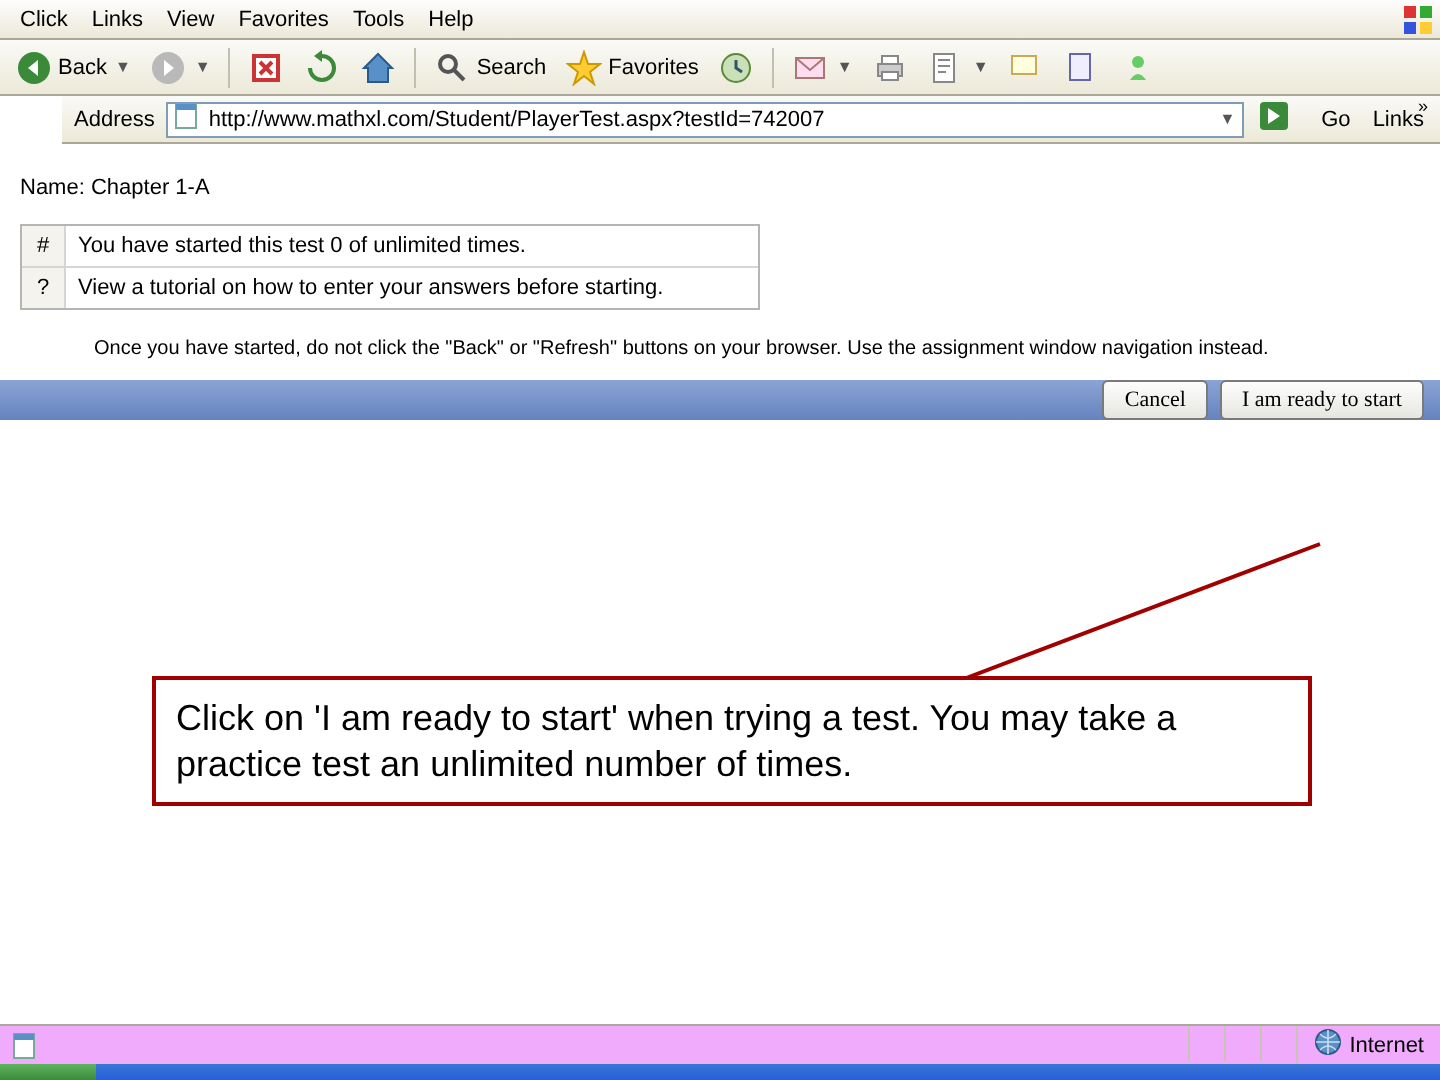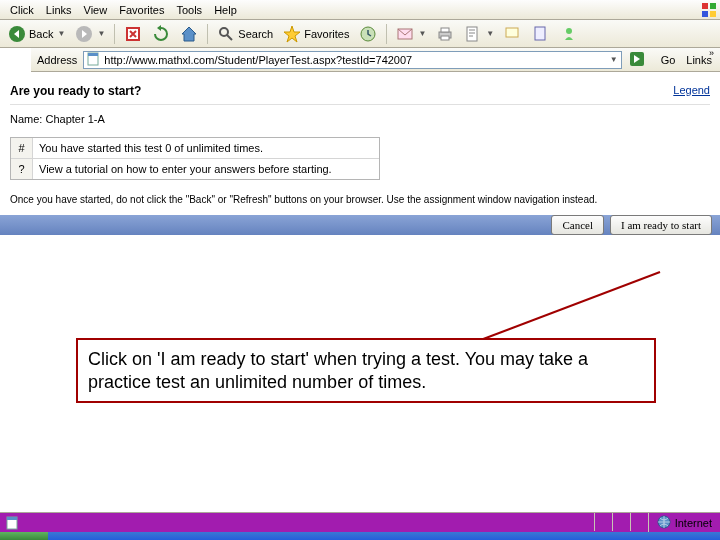--- a/index.html
+++ b/index.html
@@ -30,29 +30,29 @@
   
   .name-line { padding: 8px 0 12px; }
   
   .reminders { width: 370px; border: 1px solid #b5b5b5; margin-bottom: 8px; }
   .reminders .hdr { background: #e8e6dc; padding: 3px 6px; font-weight: bold; border-bottom: 1px solid #b5b5b5; }
   .reminders .row { display: flex; border-bottom: 1px solid #d5d5d5; }
   .reminders .row:last-child { border-bottom: none; }
   .reminders .row .iconcell { width: 22px; text-align: center; padding: 4px 2px; border-right: 1px solid #d5d5d5; background: #f4f3ee; }
   .reminders .row .textcell { padding: 4px 6px; flex: 1; }
   
-  .note-line { padding: 6px 0 10px; font-size: 10px; }
+  .note-line { padding: 6px 0 10px; font-size: 10px; margin-left: 37px; }
   
   .button-band { height: 20px; background: linear-gradient(#8aa4d6, #6583bf); display: flex; align-items: center; justify-content: flex-end; padding: 0 8px; gap: 6px; margin: 0 -10px; }
   .btn { background: linear-gradient(#fdfdfd,#e6e6e0); border: 1px solid #7a7a7a; border-radius: 3px; padding: 3px 10px; font-size: 11px; font-family: Tahoma; cursor: pointer; }
   
   .callout { position: absolute; left: 76px; top: 338px; width: 580px; border: 2px solid #a00000; background: #fff; padding: 8px 10px; font-family: Arial, sans-serif; font-size: 18px; line-height: 1.25; }
   .callout-line { position: absolute; left: 460px; top: 268px; width: 220px; height: 80px; pointer-events: none; }
   
-  .statusbar { position: absolute; bottom: 8px; left: 0; right: 0; height: 20px; background: #a21caf; border-top: 1px solid #aca899; display: flex; font-size: 11px; }
+  .statusbar { position: absolute; bottom: 8px; left: 0; right: 0; height: 20px; background: #f0abfc; border-top: 1px solid #aca899; display: flex; font-size: 11px; }
   .statusbar .done { padding: 0 6px; display:flex; align-items:center; gap:4px;}
   .statusbar .spacer { flex: 1; }
   .statusbar .cell { border-left: 1px solid #c8c4b4; width: 18px; height: 18px; }
   .statusbar .zone { border-left: 1px solid #c8c4b4; padding: 0 8px; display: flex; align-items: center; gap: 4px; }
   
   .taskbar { position: absolute; bottom: 0; left: 0; right: 0; height: 8px; background: linear-gradient(#3b77d3, #245edb); }
   .taskbar .start { width: 48px; height: 8px; background: linear-gradient(#5fb45f,#3a8a3a); }
 </style>
 </head>
 <body>
@@ -210,24 +210,20 @@
     <span><svg width="16" height="16" viewBox="0 0 16 16">
           <rect x="1" y="1" width="14" height="14" rx="2" fill="#3a8a3a"></rect>
           <path d="M5 4 L11 8 L5 12 Z" fill="#fff"></path>
         </svg></span>
     <span>Go</span>
   </span>
   <span class="links-lbl"><span>Links</span><span class="chev">»</span></span>
 </div>
 
 <div class="page">
-  <div class="title-row">
-    <span class="title">Are you ready to start?</span>
-    <a href="#" class="legend">Legend</a>
-  </div>
   <div class="name-line">
     <span>Name:</span>
     <span>Chapter 1-A</span>
   </div>
   <div class="reminders">
     <div class="row">
       <div class="iconcell">#</div>
       <div class="textcell">You have started this test 0 of unlimited times.</div>
     </div>
     <div class="row">

